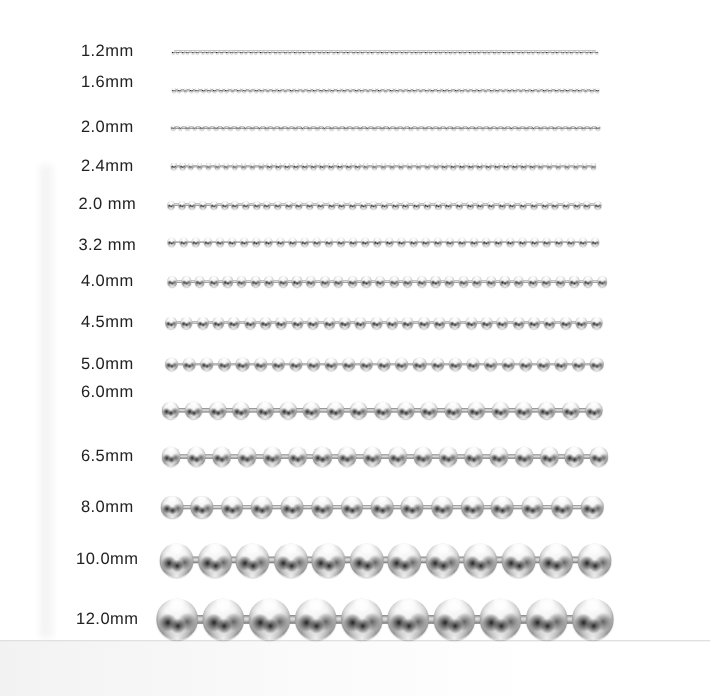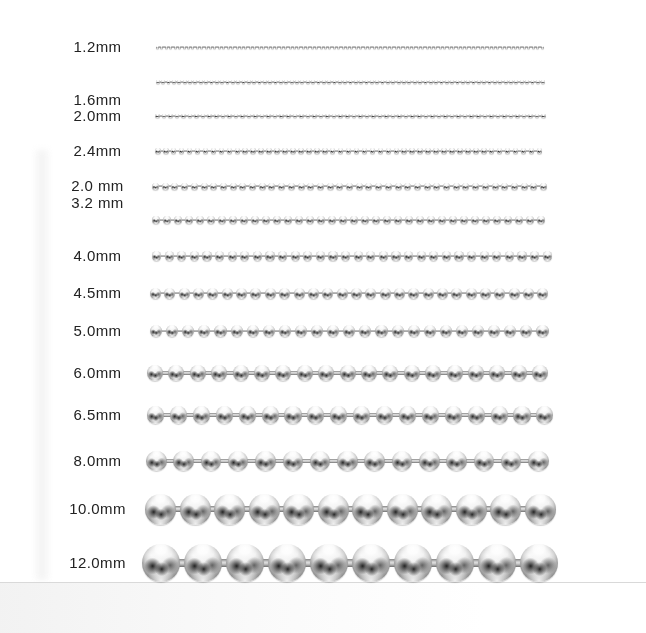--- a/index.html
+++ b/index.html
@@ -149,21 +149,21 @@
           <div class="ball" style="left: 358.02px; top: 0px; width: 3px; height: 3px;"></div>
           <div class="ball" style="left: 362.44px; top: 0px; width: 3px; height: 3px;"></div>
           <div class="ball" style="left: 366.86px; top: 0px; width: 3px; height: 3px;"></div>
           <div class="ball" style="left: 371.28px; top: 0px; width: 3px; height: 3px;"></div>
           <div class="ball" style="left: 375.7px; top: 0px; width: 3px; height: 3px;"></div>
           <div class="ball" style="left: 380.12px; top: 0px; width: 3px; height: 3px;"></div>
           <div class="ball" style="left: 384.54px; top: 0px; width: 3px; height: 3px;"></div>
         </div>
       </div>
       <div class="chain-row">
-        <div class="row-label" style="top: 91px;">1.6mm</div>
+        <div class="row-label" style="top: 66px;">1.6mm</div>
         <div class="chain" style="left: 156px; top: 80.1px; width: 389px; height: 3.8px;">
           <div class="rod" style="left: 1.9px; top: 1.15px; width: 385.2px; height: 1.5px;"></div>
           <div class="ball" style="left: 0px; top: 0px; width: 3.8px; height: 3.8px;"></div>
           <div class="ball" style="left: 5.35px; top: 0px; width: 3.8px; height: 3.8px;"></div>
           <div class="ball" style="left: 10.7px; top: 0px; width: 3.8px; height: 3.8px;"></div>
           <div class="ball" style="left: 16.05px; top: 0px; width: 3.8px; height: 3.8px;"></div>
           <div class="ball" style="left: 21.4px; top: 0px; width: 3.8px; height: 3.8px;"></div>
           <div class="ball" style="left: 26.75px; top: 0px; width: 3.8px; height: 3.8px;"></div>
           <div class="ball" style="left: 32.1px; top: 0px; width: 3.8px; height: 3.8px;"></div>
           <div class="ball" style="left: 37.45px; top: 0px; width: 3.8px; height: 3.8px;"></div>
@@ -396,21 +396,21 @@
           <div class="ball" style="left: 329.8px; top: 0px; width: 7px; height: 7px;"></div>
           <div class="ball" style="left: 339.5px; top: 0px; width: 7px; height: 7px;"></div>
           <div class="ball" style="left: 349.2px; top: 0px; width: 7px; height: 7px;"></div>
           <div class="ball" style="left: 358.9px; top: 0px; width: 7px; height: 7px;"></div>
           <div class="ball" style="left: 368.6px; top: 0px; width: 7px; height: 7px;"></div>
           <div class="ball" style="left: 378.3px; top: 0px; width: 7px; height: 7px;"></div>
           <div class="ball" style="left: 388px; top: 0px; width: 7px; height: 7px;"></div>
         </div>
       </div>
       <div class="chain-row">
-        <div class="row-label" style="top: 194px;">3.2 mm</div>
+        <div class="row-label" style="top: 214px;">3.2 mm</div>
         <div class="chain" style="left: 152px; top: 216px; width: 393px; height: 8px;">
           <div class="rod" style="left: 4px; top: 3.2px; width: 385px; height: 1.6px;"></div>
           <div class="ball" style="left: 0px; top: 0px; width: 8px; height: 8px;"></div>
           <div class="ball" style="left: 11px; top: 0px; width: 8px; height: 8px;"></div>
           <div class="ball" style="left: 22px; top: 0px; width: 8px; height: 8px;"></div>
           <div class="ball" style="left: 33px; top: 0px; width: 8px; height: 8px;"></div>
           <div class="ball" style="left: 44px; top: 0px; width: 8px; height: 8px;"></div>
           <div class="ball" style="left: 55px; top: 0px; width: 8px; height: 8px;"></div>
           <div class="ball" style="left: 66px; top: 0px; width: 8px; height: 8px;"></div>
           <div class="ball" style="left: 77px; top: 0px; width: 8px; height: 8px;"></div>
@@ -541,21 +541,21 @@
           <div class="ball" style="left: 289.8px; top: 0px; width: 12.2px; height: 12.2px;"></div>
           <div class="ball" style="left: 305.9px; top: 0px; width: 12.2px; height: 12.2px;"></div>
           <div class="ball" style="left: 322px; top: 0px; width: 12.2px; height: 12.2px;"></div>
           <div class="ball" style="left: 338.1px; top: 0px; width: 12.2px; height: 12.2px;"></div>
           <div class="ball" style="left: 354.2px; top: 0px; width: 12.2px; height: 12.2px;"></div>
           <div class="ball" style="left: 370.3px; top: 0px; width: 12.2px; height: 12.2px;"></div>
           <div class="ball" style="left: 386.4px; top: 0px; width: 12.2px; height: 12.2px;"></div>
         </div>
       </div>
       <div class="chain-row">
-        <div class="row-label" style="top: 364px;">6.0mm</div>
+        <div class="row-label" style="top: 348px;">6.0mm</div>
         <div class="chain" style="left: 147px; top: 365px; width: 401.2px; height: 16px;">
           <div class="rod" style="left: 8px; top: 6.4px; width: 385.2px; height: 3.2px;"></div>
           <div class="ball" style="left: 0px; top: 0px; width: 16px; height: 16px;"></div>
           <div class="ball" style="left: 21.4px; top: 0px; width: 16px; height: 16px;"></div>
           <div class="ball" style="left: 42.8px; top: 0px; width: 16px; height: 16px;"></div>
           <div class="ball" style="left: 64.2px; top: 0px; width: 16px; height: 16px;"></div>
           <div class="ball" style="left: 85.6px; top: 0px; width: 16px; height: 16px;"></div>
           <div class="ball" style="left: 107px; top: 0px; width: 16px; height: 16px;"></div>
           <div class="ball" style="left: 128.4px; top: 0px; width: 16px; height: 16px;"></div>
           <div class="ball" style="left: 149.8px; top: 0px; width: 16px; height: 16px;"></div>

